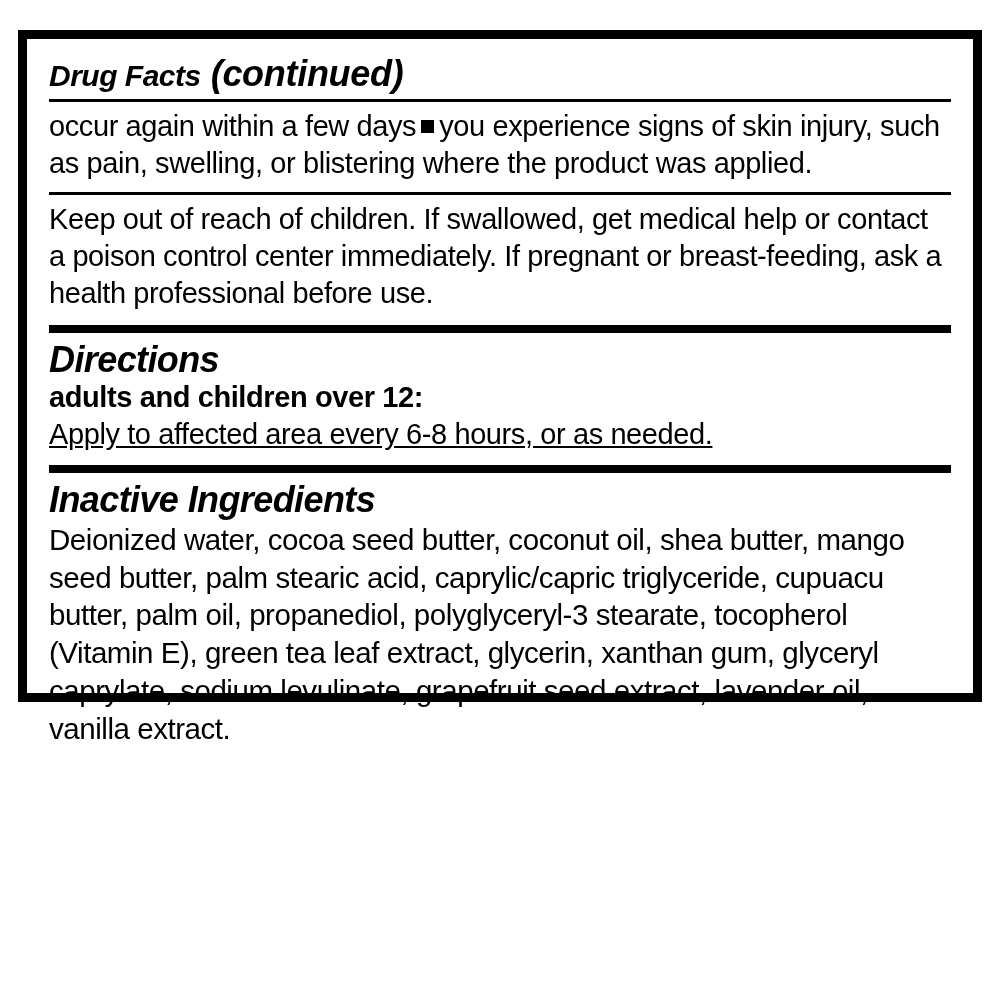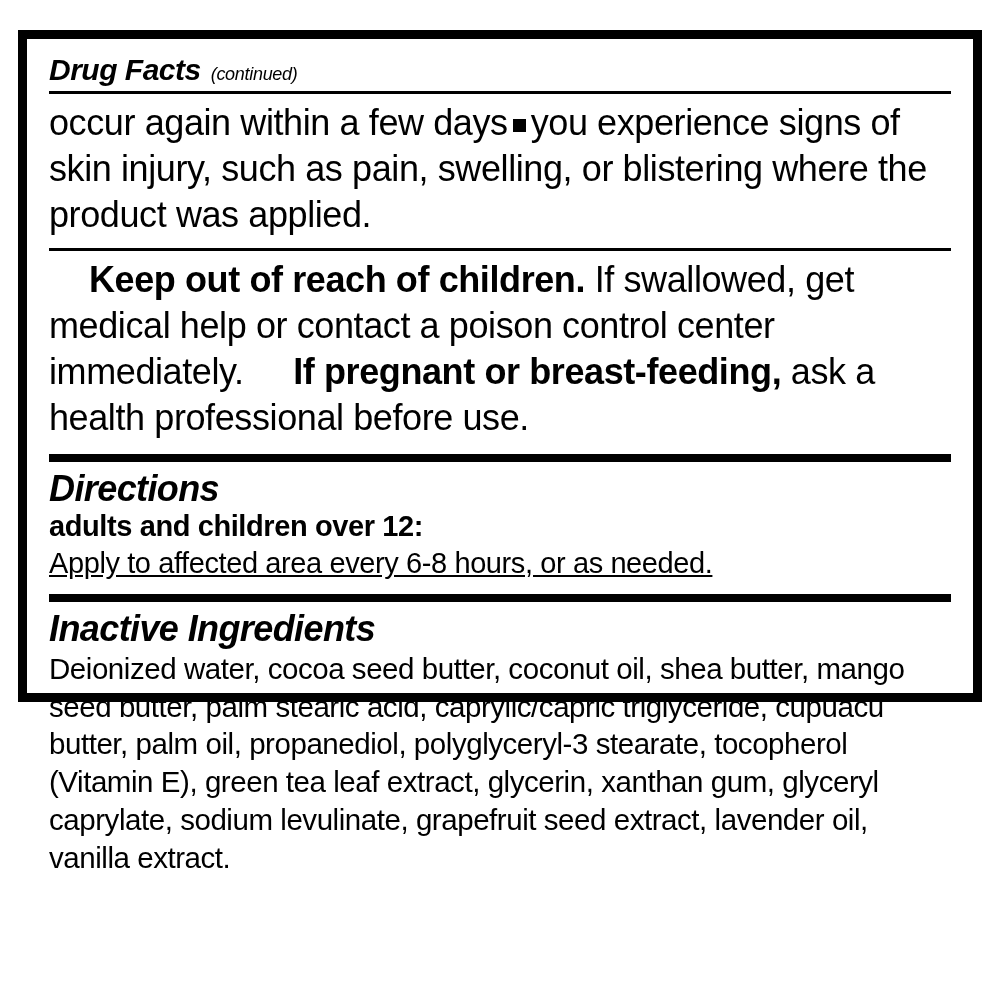--- a/index.html
+++ b/index.html
@@ -44,42 +44,42 @@
     gap: 10px;
     padding-bottom: 4px;
   }
   .title-main {
     font-size: 30px;
     font-weight: bold;
     font-style: italic;
     letter-spacing: -0.5px;
   }
   .title-sub {
-    font-size: 18px;
+    font-size: 36px;
     font-style: italic;
     letter-spacing: -0.3px;
+    font-weight: bold;
   }
 
   .rule-thin {
     border-top: 3px solid #000000;
     margin: 0 0 6px 0;
   }
   .rule-thick {
     border-top: 8px solid #000000;
     margin: 10px 0 8px 0;
   }
 
   .body-text {
-    font-size: 36px;
+    font-size: 29px;
     line-height: 1.28;
     letter-spacing: -0.4px;
   }
   .body-text b {
-    font-weight: bold;
-    margin-left: 40px;
+    font-weight: normal;
   }
   .sq {
     display: inline-block;
     width: 13px;
     height: 13px;
     background: #000;
     vertical-align: 3px;
     margin: 0 5px;
   }
 

